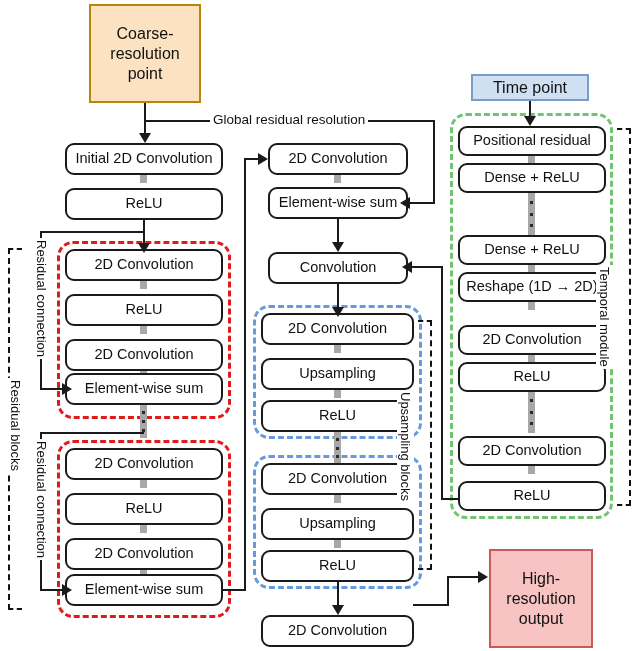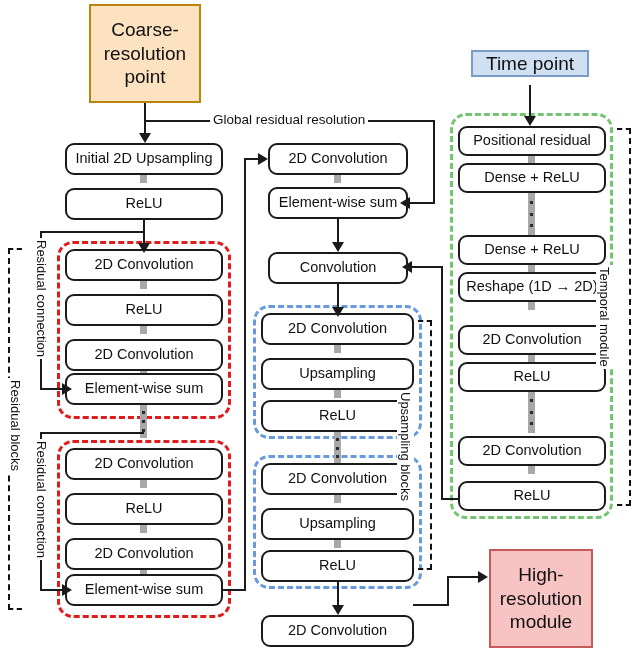--- a/index.html
+++ b/index.html
@@ -18,21 +18,21 @@
     text-align:center;
     z-index:6;
   }
   .term{
     position:absolute;
     box-sizing:border-box;
     border:2px solid #b8860b;
     border-radius:0;
     background:#fce2c0;
     display:flex;align-items:center;justify-content:center;
-    font-size:19px;color:#111;
+    font-size:16px;color:#111;
     text-align:center;line-height:1.25;
     z-index:6;
   }
   .term.blue{background:#cfe0f3;border-color:#7a9cc6;}
   .term.pink{background:#f7c3c3;border-color:#c85a5a;}
 
   
   .stub{position:absolute;width:7px;background:#a8a8a8;z-index:4;}
 
   
@@ -87,21 +87,21 @@
   <div class="ln lnv" style="left:144px;top:103px;height:34px;"></div>
   <div class="ah ah-d" style="left:139px;top:133px;"></div>
 
   <div class="ln lnh" style="left:145px;top:120px;width:290px;"></div>
   <div class="ln lnv" style="left:433px;top:120px;height:83px;"></div>
   <div class="ln lnh" style="left:410px;top:202px;width:25px;"></div>
   <div class="ah ah-l" style="left:400px;top:197px;"></div>
   <div class="hlabel" style="left:210px;top:112px;">Global residual resolution</div>
 
   <div class="box" style="left:65px;top:143px;width:158px;height:32px;">
-    <span>Initial 2D Upsampling</span>
+    <span>Initial 2D Convolution</span>
   </div>
   <div class="stub" style="left:140px;top:174px;height:9px;"></div>
   <div class="box" style="left:65px;top:188px;width:158px;height:32px;">
     <span>ReLU</span>
   </div>
 
   <div class="ln lnv" style="left:143px;top:219px;height:29px;"></div>
   <div class="ah ah-d" style="left:138px;top:243px;"></div>
 
   <div class="ln lnh" style="left:40px;top:231px;width:104px;"></div>
@@ -227,24 +227,24 @@
   </div>
 
   <div class="ln lnh" style="left:413px;top:604px;width:36px;"></div>
   <div class="ln lnv" style="left:447px;top:576px;height:30px;"></div>
   <div class="ln lnh" style="left:447px;top:576px;width:36px;"></div>
   <div class="ah ah-r" style="left:478px;top:571px;"></div>
 
   <div class="term pink" style="left:489px;top:549px;width:104px;height:99px;flex-direction:column;">
     <span>High-</span>
     <span>resolution</span>
-    <span>module</span>
-  </div>
-
-  <div class="term blue" style="left:471px;top:50px;width:118px;height:27px;">
+    <span>output</span>
+  </div>
+
+  <div class="term blue" style="left:471px;top:74px;width:118px;height:27px;">
     <span>Time point</span>
   </div>
   <div class="ln lnv" style="left:529px;top:85px;height:35px;"></div>
   <div class="ah ah-d" style="left:524px;top:116px;"></div>
 
   <div class="grp green" style="left:450px;top:113px;width:163px;height:406px;"></div>
 
   <div class="box" style="left:458px;top:126px;width:148px;height:30px;">
     <span>Positional residual</span>
   </div>

